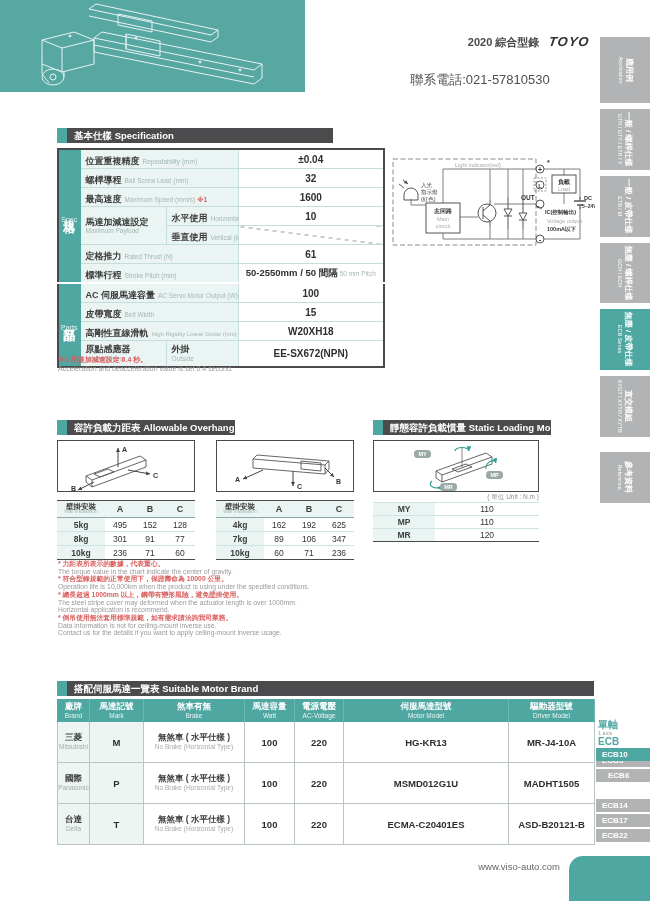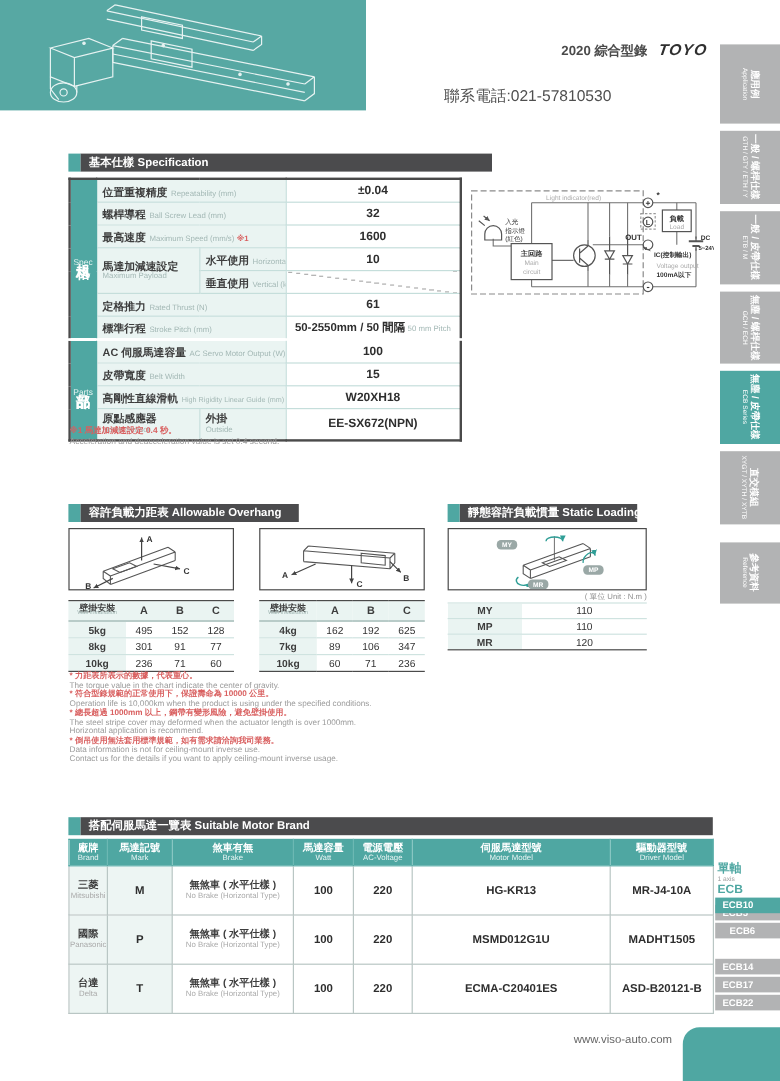--- a/index.html
+++ b/index.html
@@ -4,21 +4,21 @@
 <style>
   html,body{margin:0;padding:0;background:#fff;}
   .page{position:relative;width:650px;height:901px;background:#ffffff;overflow:hidden;
         font-family:"Liberation Sans","DejaVu Sans",sans-serif;color:#333;}
   
   .hero{position:absolute;left:0;top:0;width:305px;height:92px;background:#57a8a3;}
   .brandline{position:absolute;left:370px;top:34px;width:220px;text-align:right;
              font-size:11px;font-weight:bold;color:#4a4a4a;}
   .logo{display:inline-block;margin-left:7px;font-size:13px;font-weight:900;font-style:italic;
         letter-spacing:1px;color:#2f2f2f;transform:skewX(-8deg);}
-  .phone{position:absolute;left:370px;top:71px;width:220px;text-align:left;font-size:13px;color:#4f4f4f;}
+  .phone{position:absolute;left:370px;top:71px;width:220px;text-align:center;font-size:13px;color:#4f4f4f;}
   
   .secbar{position:absolute;height:15px;background:#4b4b4d;color:#fff;font-size:9.5px;font-weight:bold;
           line-height:15px;padding-left:7px;box-sizing:border-box;white-space:nowrap;}
   .secbar::before{content:"";position:absolute;left:-10px;top:0;width:10px;height:15px;background:#4fa7a2;}
   
   table{border-collapse:collapse;table-layout:fixed;}
   .spec-table{position:absolute;left:57px;top:148px;width:326px;border:2px solid #4a4a4a;background:#fff;}
   .spec-table td{border:1px solid #c5dedb;padding:0 0 0 5px;overflow:hidden;white-space:nowrap;}
   .spec-table tr{height:18px;}
   .spec-table tr.tall{height:26px;}
@@ -111,21 +111,21 @@
       </g>
     </svg>
   </div>
 
   <div class="brandline">
     <span>2020 綜合型錄</span>
     <span class="logo">TOYO</span>
   </div>
   <div class="phone">聯系電話:021-57810530</div>
 
-  <div class="secbar" style="left:67px;top:128px;width:343px;">基本仕樣 Specification</div>
+  <div class="secbar" style="left:67px;top:128px;width:266px;">基本仕樣 Specification</div>
 
   <table class="spec-table">
     <colgroup>
         <col style="width:22px">
         <col style="width:86px">
         <col style="width:72px">
         <col style="width:146px">
       </colgroup>
     <tbody>
         <tr>
@@ -255,22 +255,22 @@
       <text x="174" y="44" fill="#ababab" text-anchor="middle">Load</text>
       <text x="155" y="67" font-weight="bold">IC(控制輸出)</text>
       <text x="157" y="76" fill="#ababab">Voltage output</text>
       <text x="157" y="84" font-weight="bold">100mA以下</text>
       <text x="194" y="53" font-weight="bold">DC</text>
       <text x="192" y="61" font-size="5" font-weight="bold">5~24V</text>
     </g>
     <path d="M152,62 L146,59" stroke="#555" stroke-width="0.8" marker-end="url(#ahd)"></path>
   </svg>
 
-  <div class="secbar" style="left:67px;top:420px;width:182px;">容許負載力距表 Allowable Overhang</div>
-  <div class="secbar" style="left:383px;top:420px;width:148px;">靜態容許負載慣量 Static Loading Moment</div>
+  <div class="secbar" style="left:67px;top:420px;width:168px;">容許負載力距表 Allowable Overhang</div>
+  <div class="secbar" style="left:383px;top:420px;width:168px;">靜態容許負載慣量 Static Loading Moment</div>
 
   <div class="diagbox" style="left:57px;top:440px;width:138px;">
     <svg viewBox="0 0 136 50" width="136" height="50">
       <defs>
           <marker id="ah2" markerWidth="6" markerHeight="6" refX="4" refY="2" orient="auto">
             <path d="M0,0 L4,2 L0,4 Z" fill="#444"></path>
           </marker>
         </defs>
       <g stroke="#555" stroke-width="0.9" fill="none">
         <path d="M28,35 L82,15 M34,39 L88,19 M34,46 L88,26 M28,35 L34,39 M82,15 L88,19 M88,19 L88,26 M34,39 L34,46 M28,35 L28,41 L34,46"></path>

